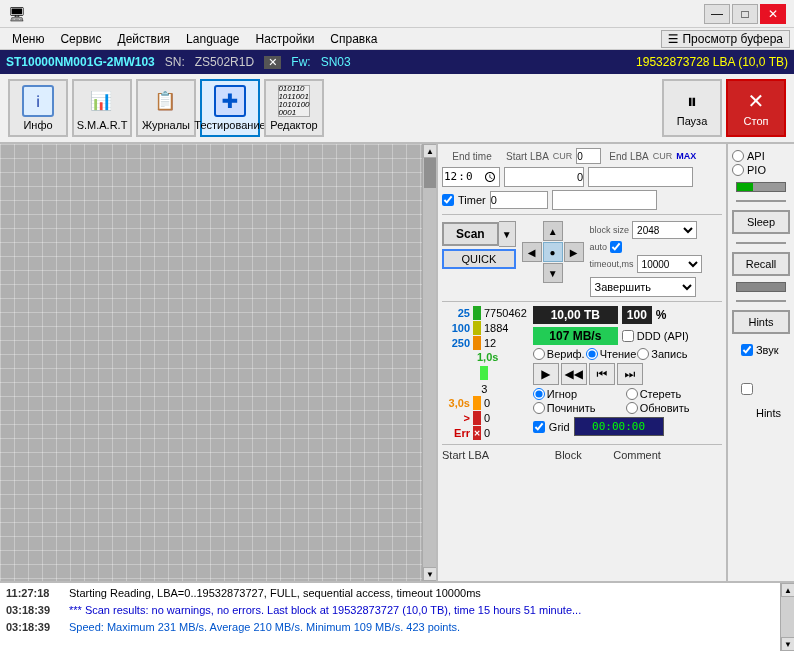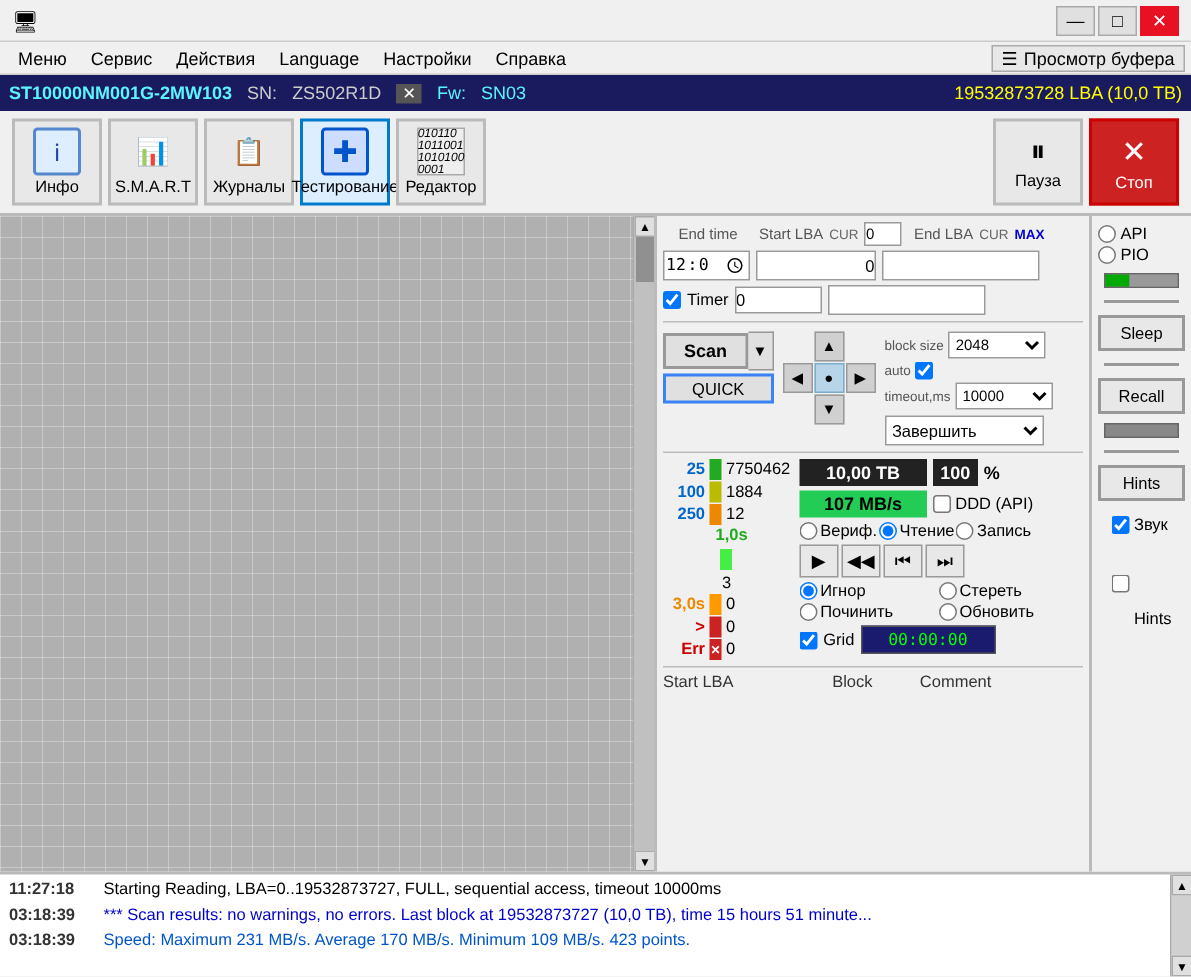--- a/index.html
+++ b/index.html
@@ -552,21 +552,21 @@
     <div class="log-line">
       <span class="log-time">11:27:18</span>
       <span class="log-msg info">Starting Reading, LBA=0..19532873727, FULL, sequential access, timeout 10000ms</span>
     </div>
     <div class="log-line">
       <span class="log-time">03:18:39</span>
       <span class="log-msg success">*** Scan results: no warnings, no errors. Last block at 19532873727 (10,0 TB), time 15 hours 51 minute...</span>
     </div>
     <div class="log-line">
       <span class="log-time">03:18:39</span>
-      <span class="log-msg speed">Speed: Maximum 231 MB/s. Average 170 MB/s. Minimum 109 MB/s. 423 points.</span>
+      <span class="log-msg speed">Speed: Maximum 231 MB/s. Average 210 MB/s. Minimum 109 MB/s. 423 points.</span>
     </div>
   </div>
   <div class="log-scrollbar">
     <div class="small-scroll-btn">▲</div>
     <div style="flex:1;background:#d0d0d0;"></div>
     <div class="small-scroll-btn">▼</div>
   </div>
 </div>
 
 </body></html>

